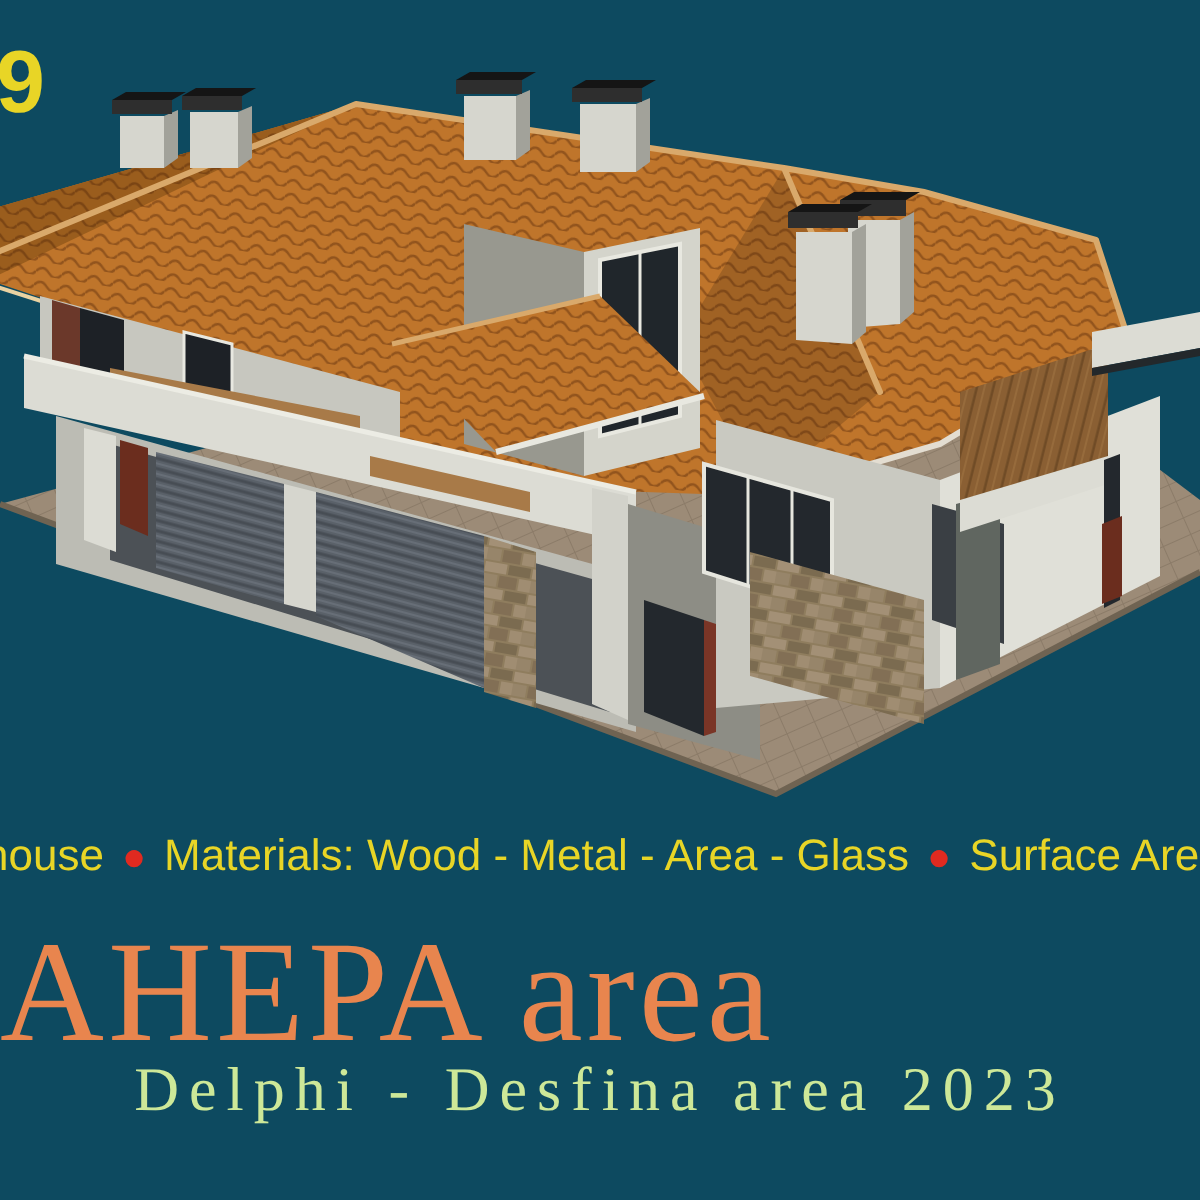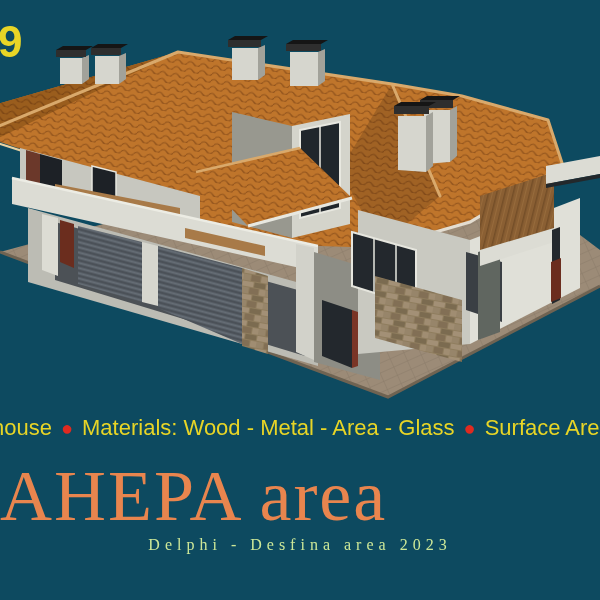--- a/index.html
+++ b/index.html
@@ -18,21 +18,21 @@
   }
   .banner .bullet{color:#e02a20;margin:0 9px;font-size:20px;}
   .title{
     position:absolute;left:0;top:458px;width:600px;
     font-family:"Liberation Serif","DejaVu Serif",serif;
     font-size:72px;line-height:76px;color:#e8854e;letter-spacing:2px;
   }
   .subtitle{
     position:absolute;left:0;top:531px;width:600px;text-align:center;
     font-family:"Liberation Serif","DejaVu Serif",serif;
-    font-size:16px;line-height:28px;color:#cde898;letter-spacing:5px;
+    font-size:31px;line-height:28px;color:#cde898;letter-spacing:5px;
   }
 </style>
 </head>
 <body>
 
 <div class="stage">
 
 <svg width="600" height="600" viewBox="0 0 600 600">
   <defs>
     <pattern id="tilesP" width="13" height="7" patternUnits="userSpaceOnUse" patternTransform="rotate(9)">

